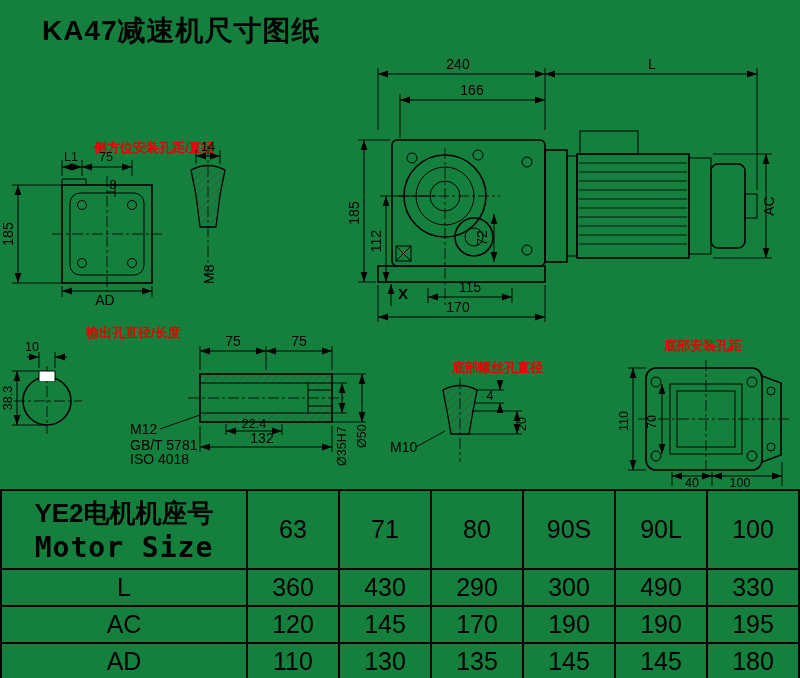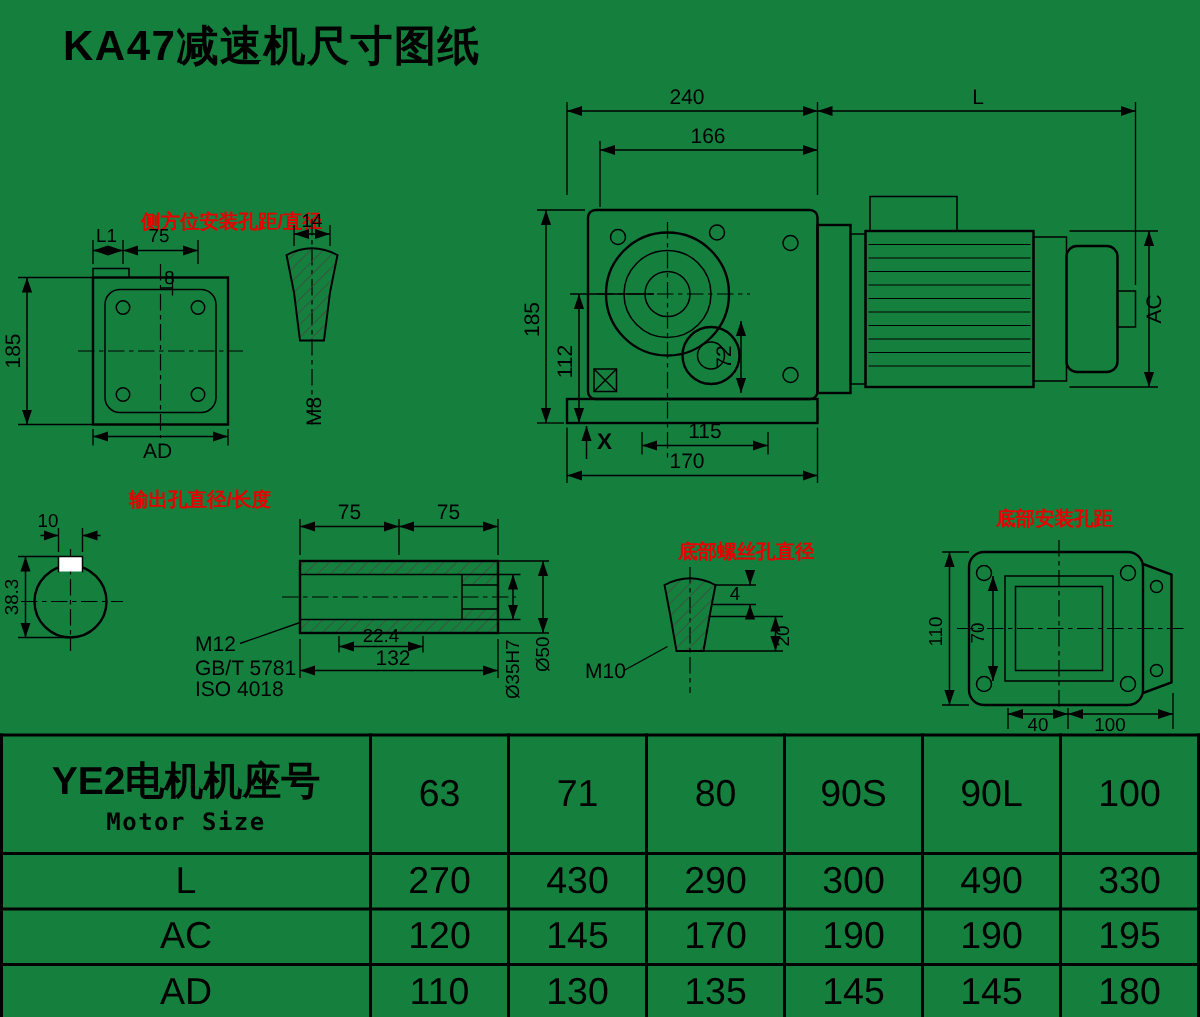--- a/index.html
+++ b/index.html
@@ -24,21 +24,21 @@
   .dtb{font:bold 15px "Liberation Sans",sans-serif;fill:#000;}
   .red{font:bold 13px "Liberation Sans",sans-serif;fill:#e80000;}
   
   .size-table{position:absolute;left:0;top:489px;width:800px;height:189px;}
   table{width:100%;height:100%;border-collapse:collapse;table-layout:fixed;}
   td{border:2px solid #000;text-align:center;vertical-align:middle;
      font-size:25px;font-family:"Liberation Sans",sans-serif;padding:0;}
   tr.hdr{height:79px;}
   tr.row{height:37px;}
   .hdr-cn{font-size:26px;font-weight:bold;}
-  .hdr-en{font-family:"DejaVu Sans Mono",monospace;font-size:16px;font-weight:bold;letter-spacing:1px;}
+  .hdr-en{font-family:"DejaVu Sans Mono",monospace;font-size:28px;font-weight:bold;letter-spacing:1px;}
 </style>
 </head>
 <body>
 
 <div class="page">
 
   <div class="title">KA47减速机尺寸图纸</div>
 
   <svg width="800" height="489" viewBox="0 0 800 489">
     <defs>
@@ -305,21 +305,21 @@
         </td>
         <td>63</td>
         <td>71</td>
         <td>80</td>
         <td>90S</td>
         <td>90L</td>
         <td>100</td>
       </tr>
       <tr class="row">
         <td>L</td>
-        <td>270</td>
+        <td>360</td>
         <td>430</td>
         <td>290</td>
         <td>300</td>
         <td>490</td>
         <td>330</td>
       </tr>
       <tr class="row">
         <td>AC</td>
         <td>120</td>
         <td>145</td>

